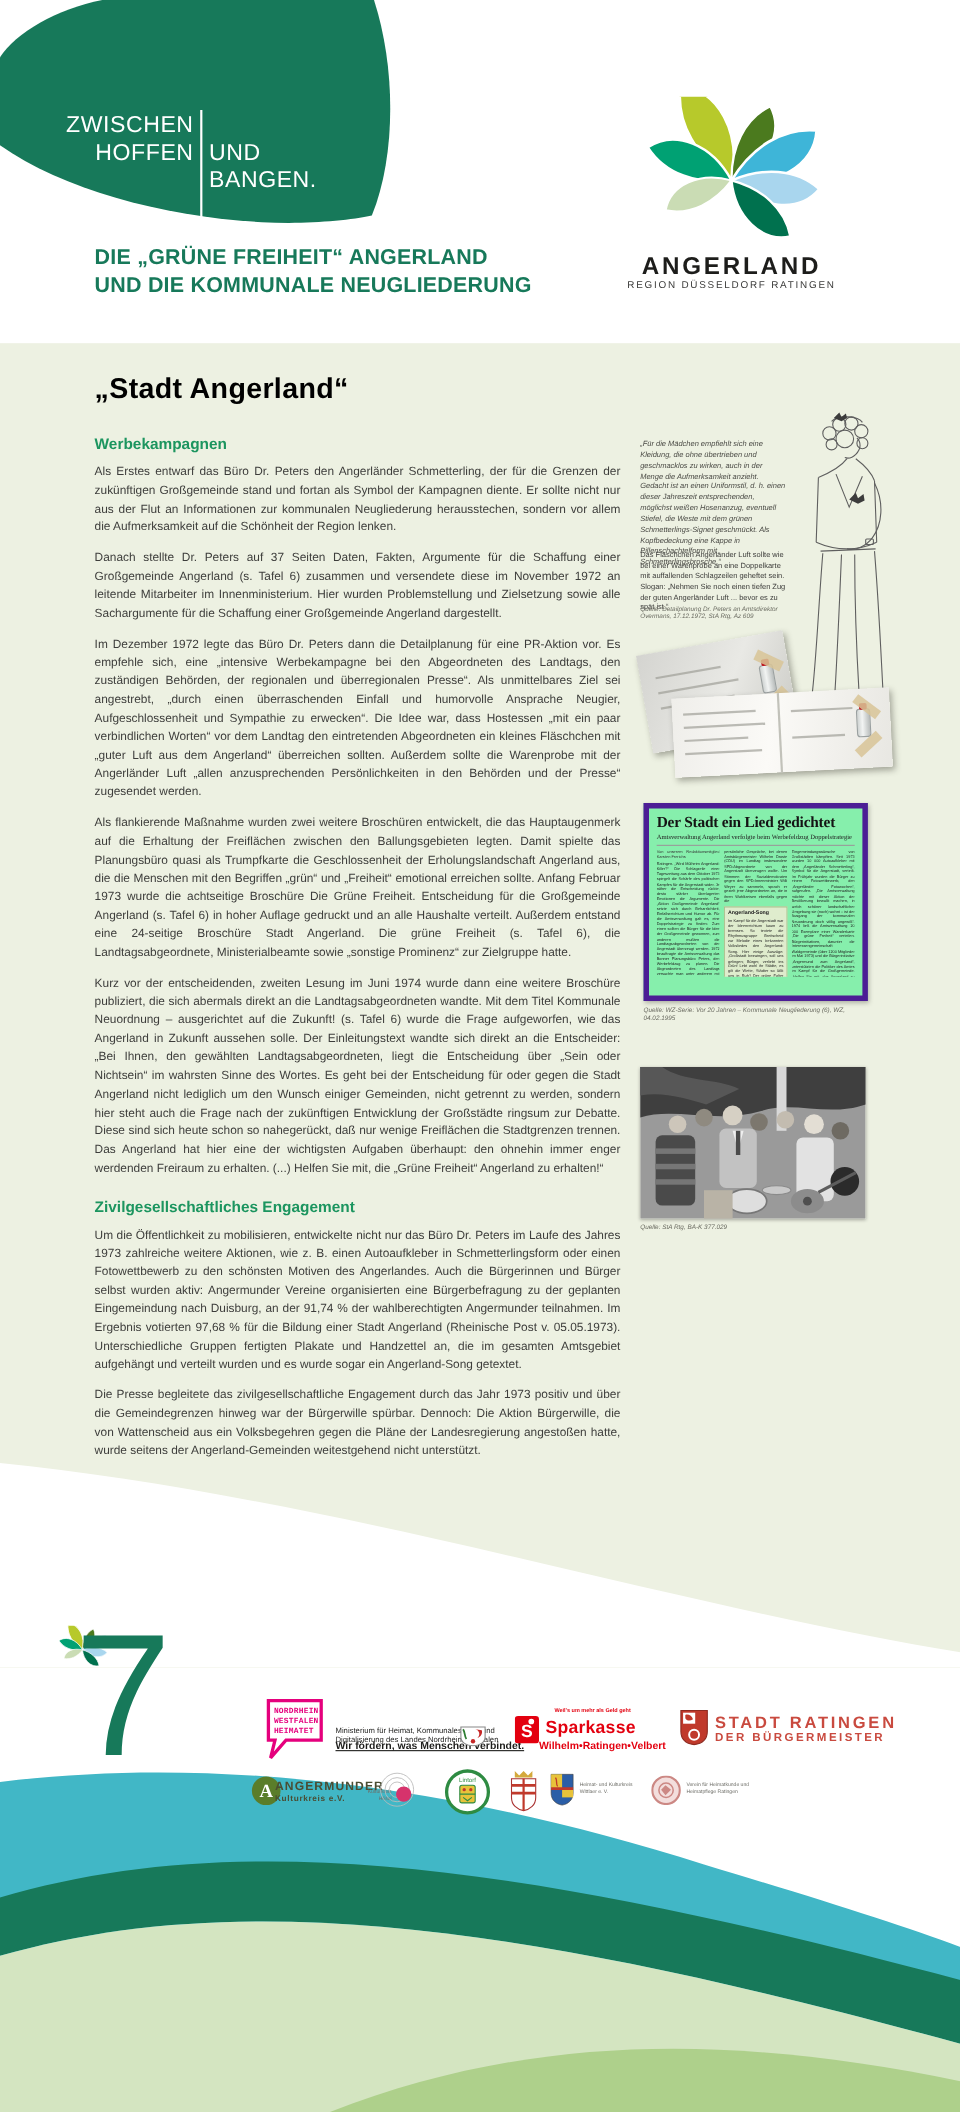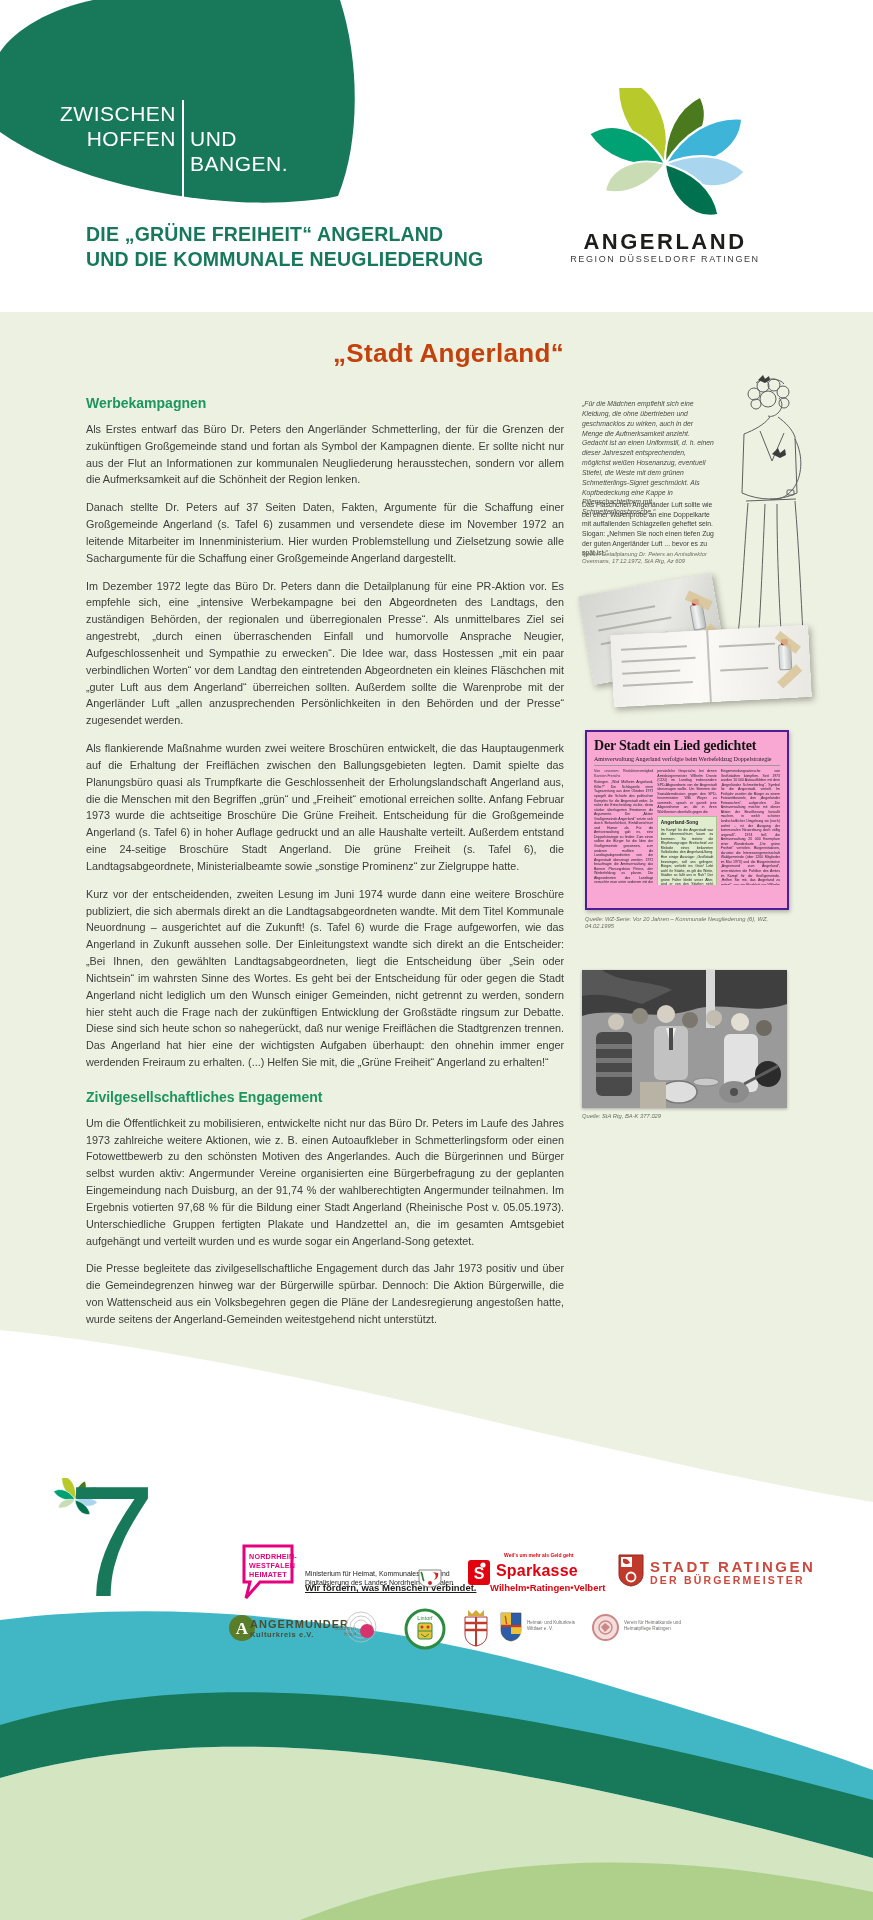--- a/index.html
+++ b/index.html
@@ -7,29 +7,29 @@
           font-family:"Liberation Sans",sans-serif;color:#3d3d3b;}
   .abs{position:absolute;}
   
   .leaf-text{color:#fff;font-size:21px;letter-spacing:.5px;line-height:25px;}
   .poster-title{color:#17795a;font-weight:700;font-size:19.5px;line-height:25px;letter-spacing:.2px;}
   .brand-name{color:#1d1d1b;font-weight:700;font-size:22px;letter-spacing:2.5px;text-align:center;}
   .brand-sub{color:#3c3c3b;font-size:9px;letter-spacing:1.6px;text-align:center;}
   
   .panel{background:#edf1e2;}
   .colL{width:478px;}
-  .colL h1{margin:0 0 26px 0;font-size:26px;font-weight:600;color:#c2410c;letter-spacing:.3px;text-align:right;}
+  .colL h1{margin:0 0 26px 0;font-size:26px;font-weight:600;color:#000000;letter-spacing:.3px;}
   .sec-title{margin:18px 0 10px 0;font-size:14px;font-weight:700;color:#1c955f;}
   .colL p{margin:0 0 11px 0;font-size:10.8px;line-height:1.56;text-align:justify;color:#3d3d3b;}
   .aside-quote{font-style:italic;font-size:6.8px;line-height:1.45;color:#4a4a45;}
   .aside-text{font-size:6.8px;line-height:1.42;color:#3d3d3b;}
   .aside-para{font-size:7.2px;line-height:1.45;color:#3d3d3b;}
   .cap{font-style:italic;font-size:5.8px;line-height:1.25;color:#6b6c62;}
   
-  .np{background:#f9a8d4;border:2px solid #4c1d95;box-shadow:1px 2px 4px rgba(60,60,50,.35);
+  .np{background:#86efac;border:5px solid #4c1d95;box-shadow:1px 2px 4px rgba(60,60,50,.35);
       padding:6px 7px 5px 7px;box-sizing:border-box;}
   .np-head{font-family:"Liberation Serif",serif;font-weight:700;font-size:14px;color:#141414;
            letter-spacing:-.2px;margin:0;white-space:nowrap;}
   .np-sub{font-family:"Liberation Serif",serif;font-size:6px;color:#222;margin:2px 0 3px 0;white-space:nowrap;}
   .np-byline{font-size:3.6px;color:#333;margin:0 0 2px 0;}
   .np-cols{display:flex;gap:4px;border-top:.5px solid #999;padding-top:3px;}
   .np-col{width:60px;font-size:3.5px;line-height:1.3;text-align:justify;color:#1e1e1e;
           height:116px;overflow:hidden;}
   .song-box{background:#dfeccd;border:.5px solid #a9c18d;padding:2.5px;margin-top:2px;}
   .song-title{font-weight:700;font-size:4.8px;color:#222;margin:0 0 1.5px 0;}
@@ -259,21 +259,21 @@
       <g transform="rotate(130) scale(0.92)">
           <path d="M0,0 C-13,-28 -13,-58 5,-80 C28,-62 25,-26 0,0 Z" fill="#00714e" stroke="#fff" stroke-width="2.2"></path>
         </g>
     </g>
   </svg>
   <div class="abs big-number" style="left:68px;top:1462px;">7</div>
 
   <svg class="abs" style="left:240px;top:1542px;" width="56" height="64" viewBox="0 0 56 64">
     <path d="M4,4 H52 V40 H20 L6,56 L10,40 H4 Z" fill="#fff" stroke="#e5007d" stroke-width="3"></path>
   </svg>
-  <div class="abs heimatet-text" style="left:249px;top:1552px;">
+  <div class="abs heimatet-text" style="left:249px;top:1552px;font-family:Liberation Mono, monospace;">
     <div>NORDRHEIN-</div>
     <div>WESTFALEN</div>
     <div>HEIMATET</div>
   </div>
 
   <div class="abs ministry-bold" style="left:305px;top:1582px;text-decoration:underline;">Wir fördern, was Menschen verbindet.</div>
   <div class="abs ministry-small" style="left:305px;top:1569px;">
     <div>Ministerium für Heimat, Kommunales, Bau und</div>
     <div>Digitalisierung des Landes Nordrhein-Westfalen</div>
   </div>

